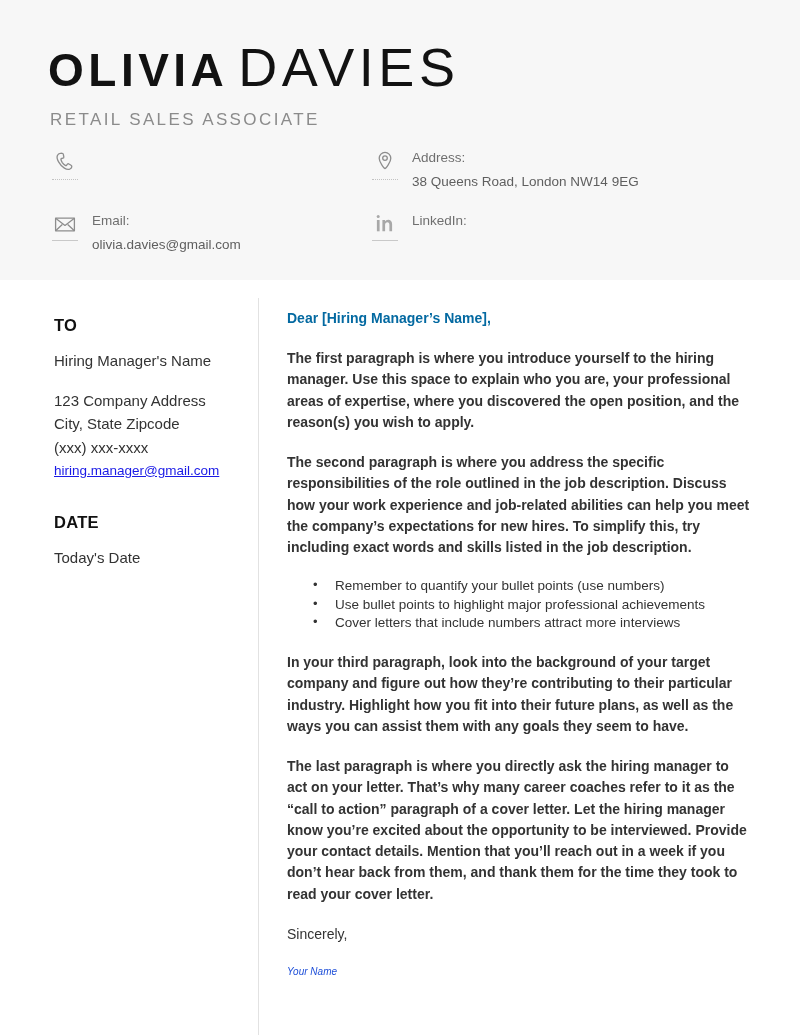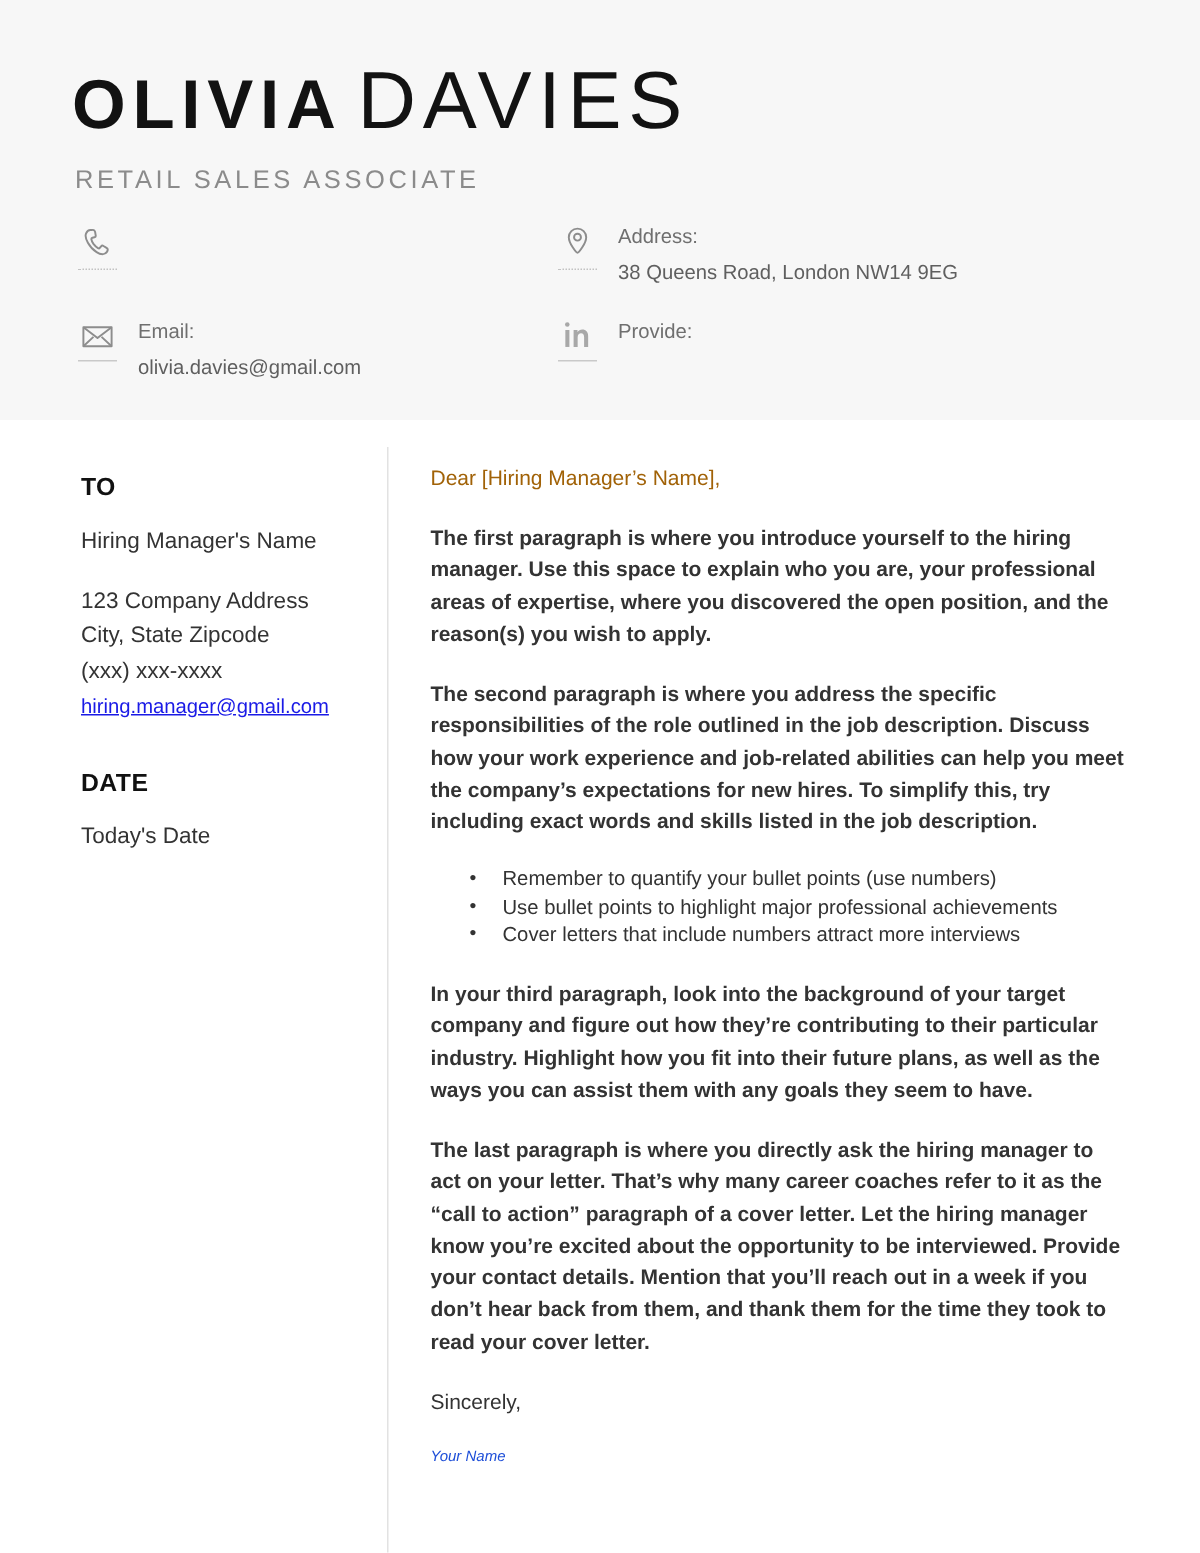--- a/index.html
+++ b/index.html
@@ -152,22 +152,22 @@
 
   
   .letter {
     position: absolute;
     left: 287px;
     top: 28px;
     width: 463px;
   }
   .salutation {
     font-size: 14px;
-    font-weight: 400;
-    color: #a16207;
+    font-weight: 700;
+    color: #0369a1;
     margin: 0 0 19px 0;
     line-height: 1.5;
   }
   .para {
     font-size: 14px;
     color: #333333;
     line-height: 1.52;
     margin: 0 0 19px 0;
     text-align: left;
     font-weight: bold;
@@ -259,21 +259,21 @@
     <div class="contact-item">
       <div class="contact-icon">
         <svg width="22" height="22" viewBox="0 0 22 22" fill="#a8a8a8">
           <circle cx="4.2" cy="3.4" r="1.5"></circle>
           <rect x="2.9" y="7" width="2.7" height="11.3"></rect>
           <path d="M8.4 7h2.6v1.5c.6-1.1 1.8-1.8 3.2-1.8 2.4 0 3.9 1.6 3.9 4.4v7.2h-2.7v-6.6c0-1.6-.7-2.5-2-2.5-1.3 0-2.3 1-2.3 2.6v6.5H8.4z"></path>
         </svg>
         <div class="icon-rule"></div>
       </div>
       <div class="contact-text">
-        <div class="contact-label">Provide:</div>
+        <div class="contact-label">LinkedIn:</div>
       </div>
     </div>
 
   </div>
 </div>
 
 <div class="content">
 
   <div class="divider"></div>
 

